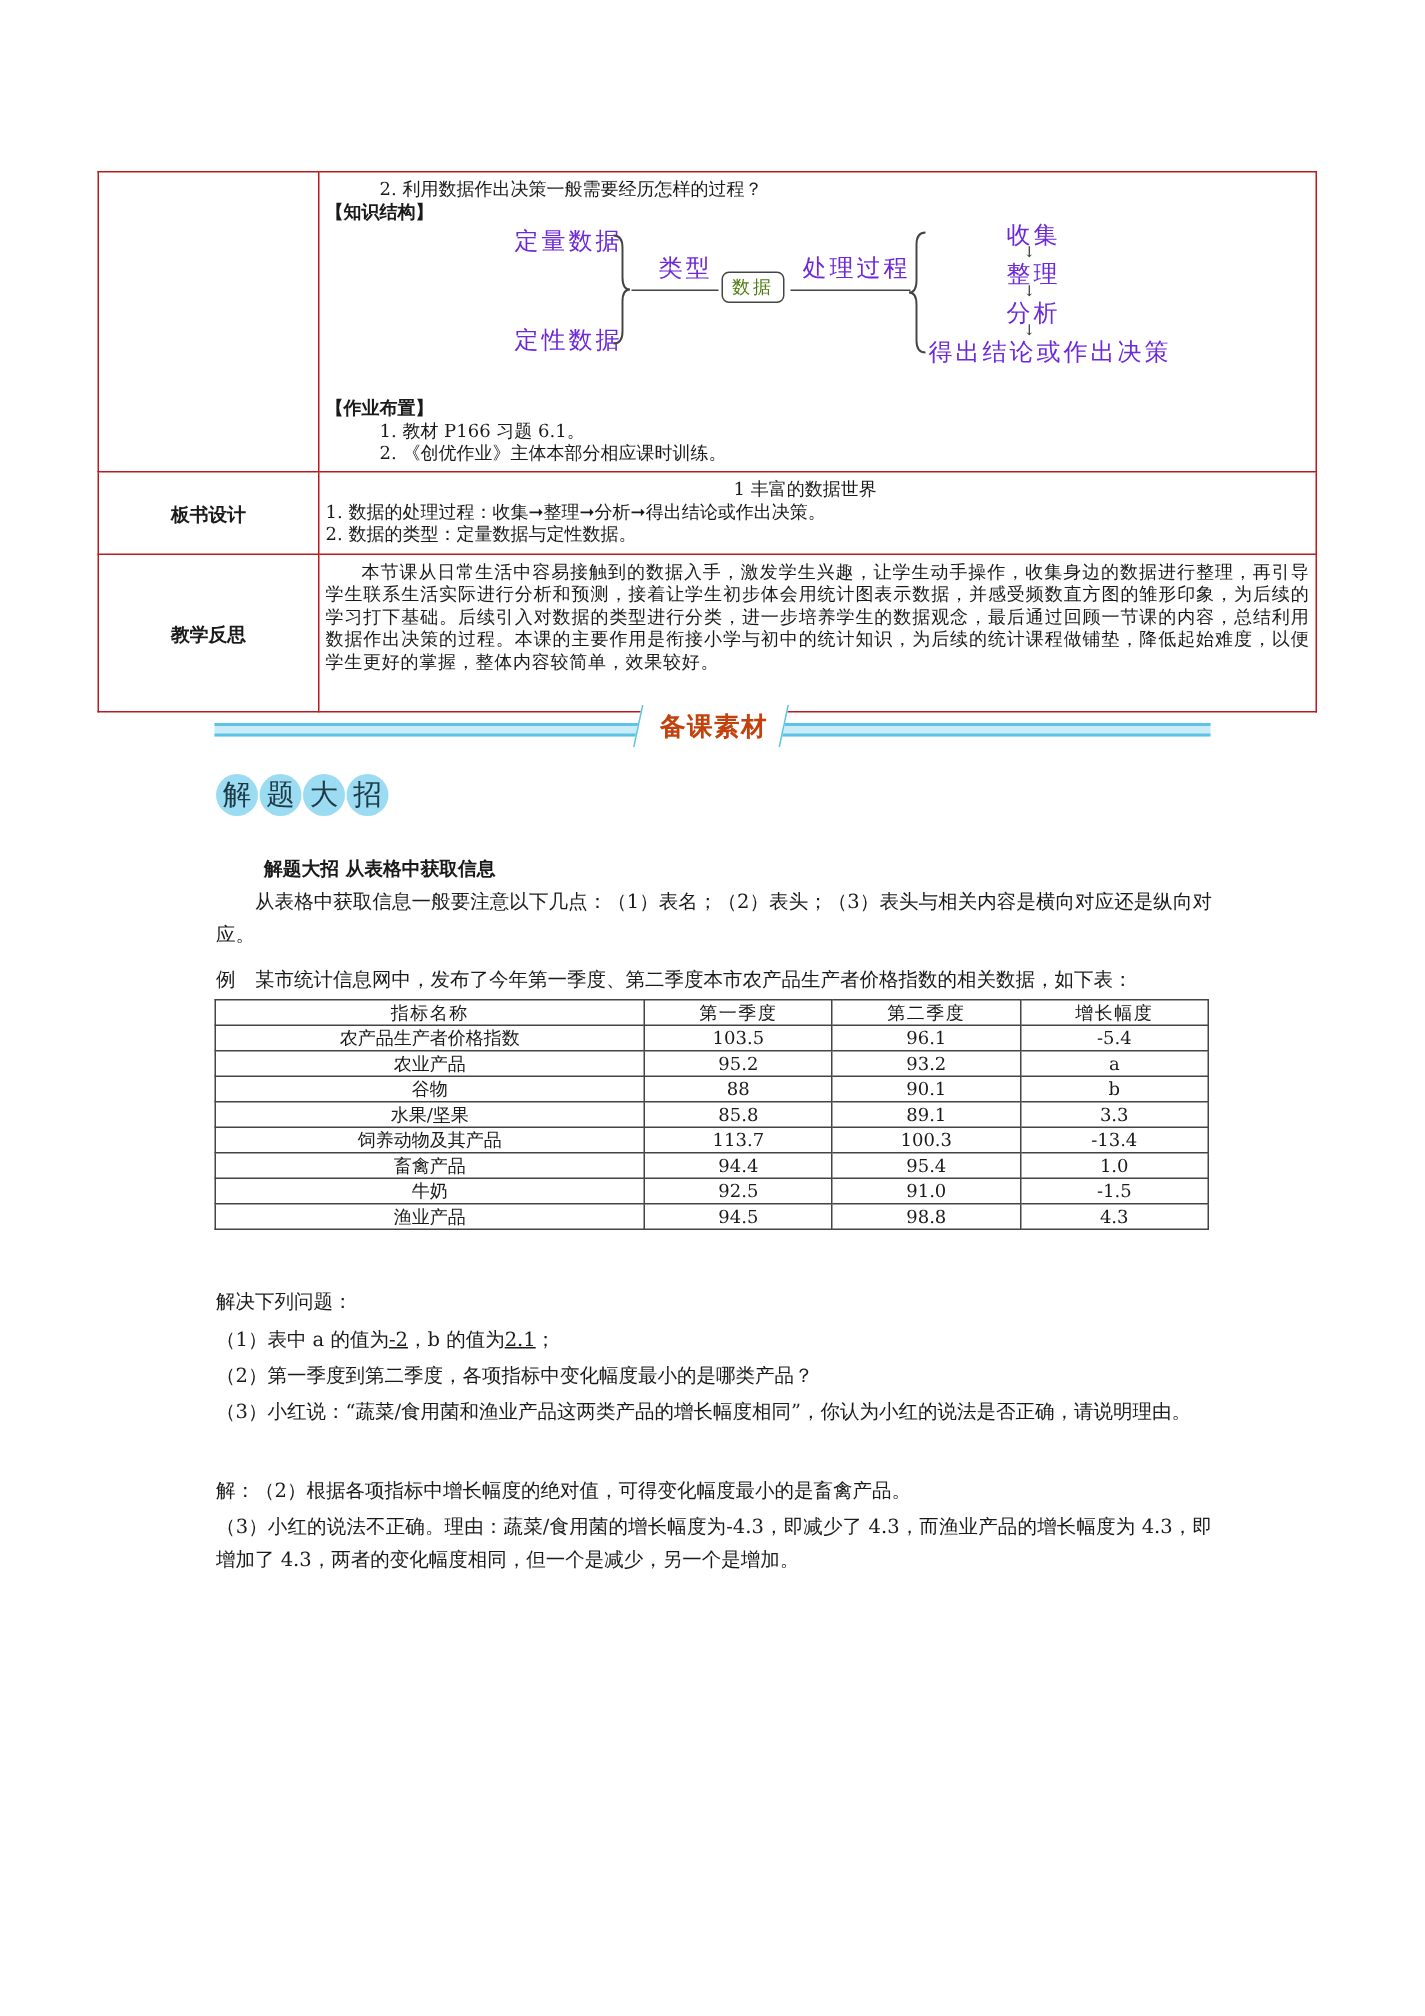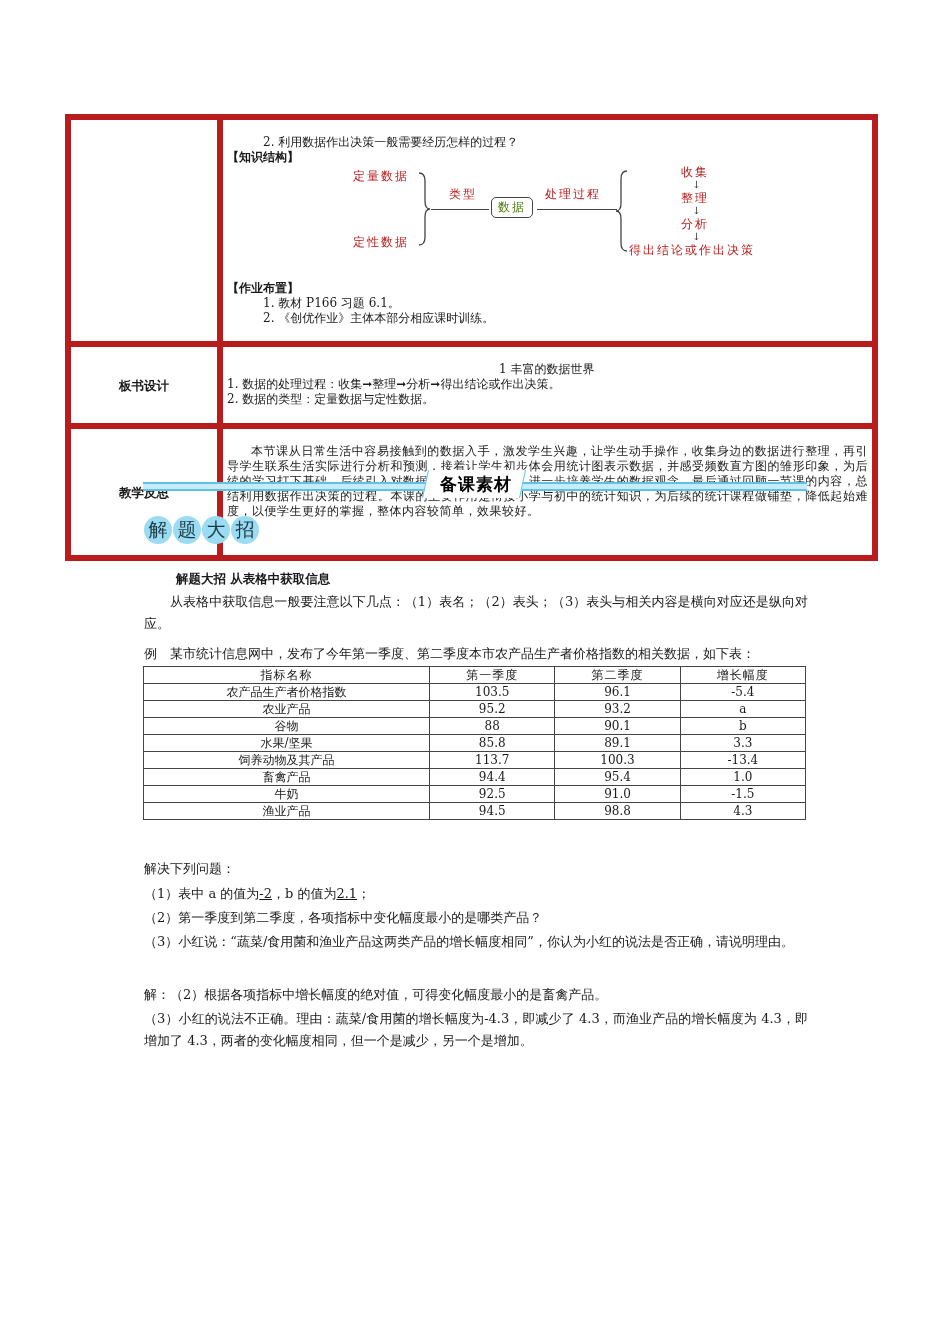--- a/index.html
+++ b/index.html
@@ -2,46 +2,46 @@
 <html><head>
 <meta charset="utf-8">
 <style>
   html, body { margin: 0; padding: 0; background: #ffffff; }
   body { width: 950px; height: 1344px; position: relative; overflow: hidden;
          font-family: "DejaVu Serif", "Liberation Serif", serif; color: #1a1a1a; font-size: 12px; }
 
   
   .lesson-table { position: absolute; left: 65px; top: 114px; width: 813px;
                   border-collapse: collapse; font-size: 12px; line-height: 15px; }
-  .lesson-table td { border: 6px solid #b91c1c; vertical-align: top; padding: 15px 4px; margin-top: 40px; }
+  .lesson-table td { border: 1px solid #b91c1c; vertical-align: top; padding: 4px 4px; margin-top: 40px; }
   .lesson-table td.label { width: 138px; text-align: center; vertical-align: middle;
                            font-family: "DejaVu Sans", "Liberation Sans", sans-serif; font-weight: bold; font-size: 12.5px; }
   .row-top td { height: 176px; }
   .row-board td { height: 46px; }
   .row-reflect td { height: 96px; }
   .indent { padding-left: 36px; }
   .heading-b { font-family: "DejaVu Sans", "Liberation Sans", sans-serif; font-weight: bold; }
   .reflect-text { text-indent: 2em; text-align: justify; letter-spacing: 0.5px; }
 
   
   .diagram { position: relative; height: 106px; margin-top: 0; }
-  .dg { position: absolute; font-size: 12px; color: #b91c1c; letter-spacing: 2px; white-space: nowrap; }
+  .dg { position: absolute; font-size: 16px; color: #6d28d9; letter-spacing: 2px; white-space: nowrap; }
   .dg-line { position: absolute; height: 1px; background: #444; }
   .dg-box { position: absolute; border: 1.5px solid #444; border-radius: 5px; padding: 2px 6px;
             font-size: 12px; letter-spacing: 2px; color: #4d7c0f; }
   .dg-arrow { position: absolute; font-size: 10px; color: #333; line-height: 10px; }
 
   
   .banner { position: absolute; left: 143px; top: 470px; width: 664px; height: 30px; }
   .banner-line { position: absolute; left: 0; right: 0; top: 12px; height: 5px;
                  border-top: 2px solid #5cc3e6; border-bottom: 2px solid #5cc3e6; background: #c9ecf8; }
   .banner-tag { position: absolute; left: 282px; top: 0; width: 96px; height: 28px; background: #fff;
                 transform: skewX(-12deg); border: 1px solid #5cc3e6; border-top: none; border-bottom: none; }
   .banner-text { position: absolute; left: 288px; top: 3px; width: 90px; text-align: center;
-                 font-family: "DejaVu Sans", "Liberation Sans", sans-serif; font-weight: bold; font-size: 17px; color: #000000; letter-spacing: 1px; }
+                 font-family: "DejaVu Sans", "Liberation Sans", sans-serif; font-weight: bold; font-size: 17px; color: #c2410c; letter-spacing: 1px; }
 
   
   .tip-head { position: absolute; left: 144px; top: 516px; display: flex; gap: 1px; }
   .tip-head span { width: 28px; height: 28px; border-radius: 50%; background: #9bdcf3;
                    display: flex; align-items: center; justify-content: center;
                    font-family: "DejaVu Sans", "Liberation Sans", sans-serif; font-size: 19px; color: #1d3a47; }
 
   
   .txt { position: absolute; left: 144px; width: 664px; font-size: 13px; line-height: 22px; text-align: justify; }
   .b { font-family: "DejaVu Sans", "Liberation Sans", sans-serif; font-weight: bold; font-size: 12.5px; }

